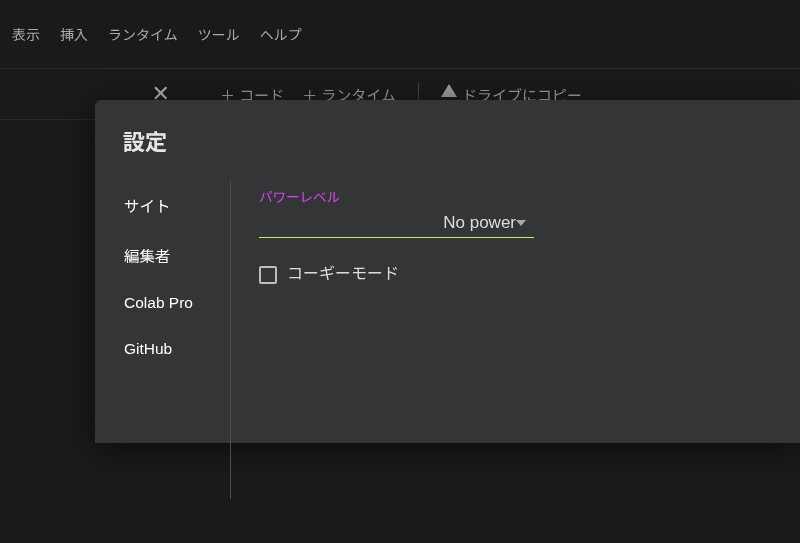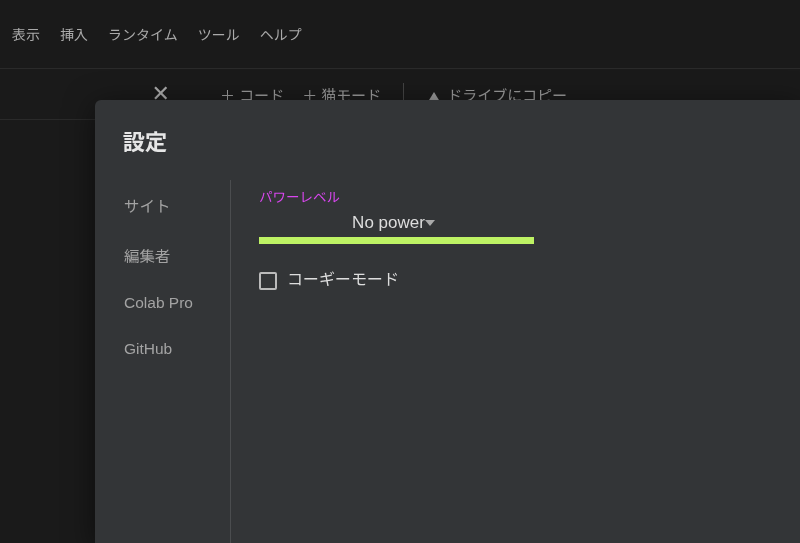--- a/index.html
+++ b/index.html
@@ -44,21 +44,21 @@
     .toolbar-buttons {
       display: flex;
       align-items: center;
       gap: 18px;
       font-size: 15px;
       color: #999;
       padding-left: 20px;
     }
     .toolbar-btn {
       display: flex;
-      align-items: flex-end;
+      align-items: flex-start;
       gap: 5px;
       cursor: pointer;
     }
     .toolbar-divider {
       width: 1px;
       height: 22px;
       background: #444;
       margin: 0 4px;
     }
     .drive-icon {
@@ -66,21 +66,21 @@
       height: 0;
       border-left: 8px solid transparent;
       border-right: 8px solid transparent;
       border-bottom: 13px solid #999;
     }
     .settings-panel {
       position: absolute;
       left: 95px;
       top: 100px;
       width: 705px;
-      height: 443px;
+      height: 343px;
       background: #333537;
       border-radius: 6px 0 0 0;
       box-shadow: 0 6px 30px rgba(0,0,0,0.55);
       padding: 24px 0 0 0;
     }
     .settings-title {
       font-size: 22px;
       font-weight: bold;
       color: #e6e6e6;
       padding: 0 0 24px 28px;
@@ -91,21 +91,21 @@
     }
     .settings-nav {
       width: 135px;
       padding-left: 15px;
       display: flex;
       flex-direction: column;
     }
     .nav-item {
       padding: 14px 14px;
       font-size: 15.5px;
-      color: #a3a3a3;
+      color: #ffffff;
       cursor: pointer;
       border-radius: 4px;
     }
     .nav-item.selected {
       background: #5a5c5e;
       color: #eee;
       font-weight: 500;
     }
     .settings-content {
       flex: 1;
@@ -113,23 +113,23 @@
       padding: 6px 0 0 28px;
     }
     .field-label {
       font-size: 13.5px;
       color: #d946ef;
       margin-bottom: 4px;
     }
     .dropdown {
       display: flex;
       align-items: center;
-      justify-content: center;
+      justify-content: flex-end;
       width: 275px;
-      border-bottom: 7px solid #bef264;
+      border-bottom: 1px solid #bef264;
       padding: 3px 2px 4px 2px;
       font-size: 17px;
       color: #ddd;
       cursor: pointer;
       margin-bottom: 22px;
     }
     .dropdown-arrow {
       width: 0;
       height: 0;
       border-left: 5px solid transparent;
@@ -164,21 +164,21 @@
   <span>ヘルプ</span>
 </div>
 
 <div class="toolbar-row">
   <div class="close-x">✕</div>
   <div class="toolbar-buttons">
     <div class="toolbar-btn">
       <span>＋ コード</span>
     </div>
     <div class="toolbar-btn">
-      <span>＋ 猫モード</span>
+      <span>＋ ランタイム</span>
     </div>
     <div class="toolbar-divider"></div>
     <div class="toolbar-btn">
       <span class="drive-icon"></span>
       <span>ドライブにコピー</span>
     </div>
   </div>
 </div>
 
 <div class="settings-panel">

